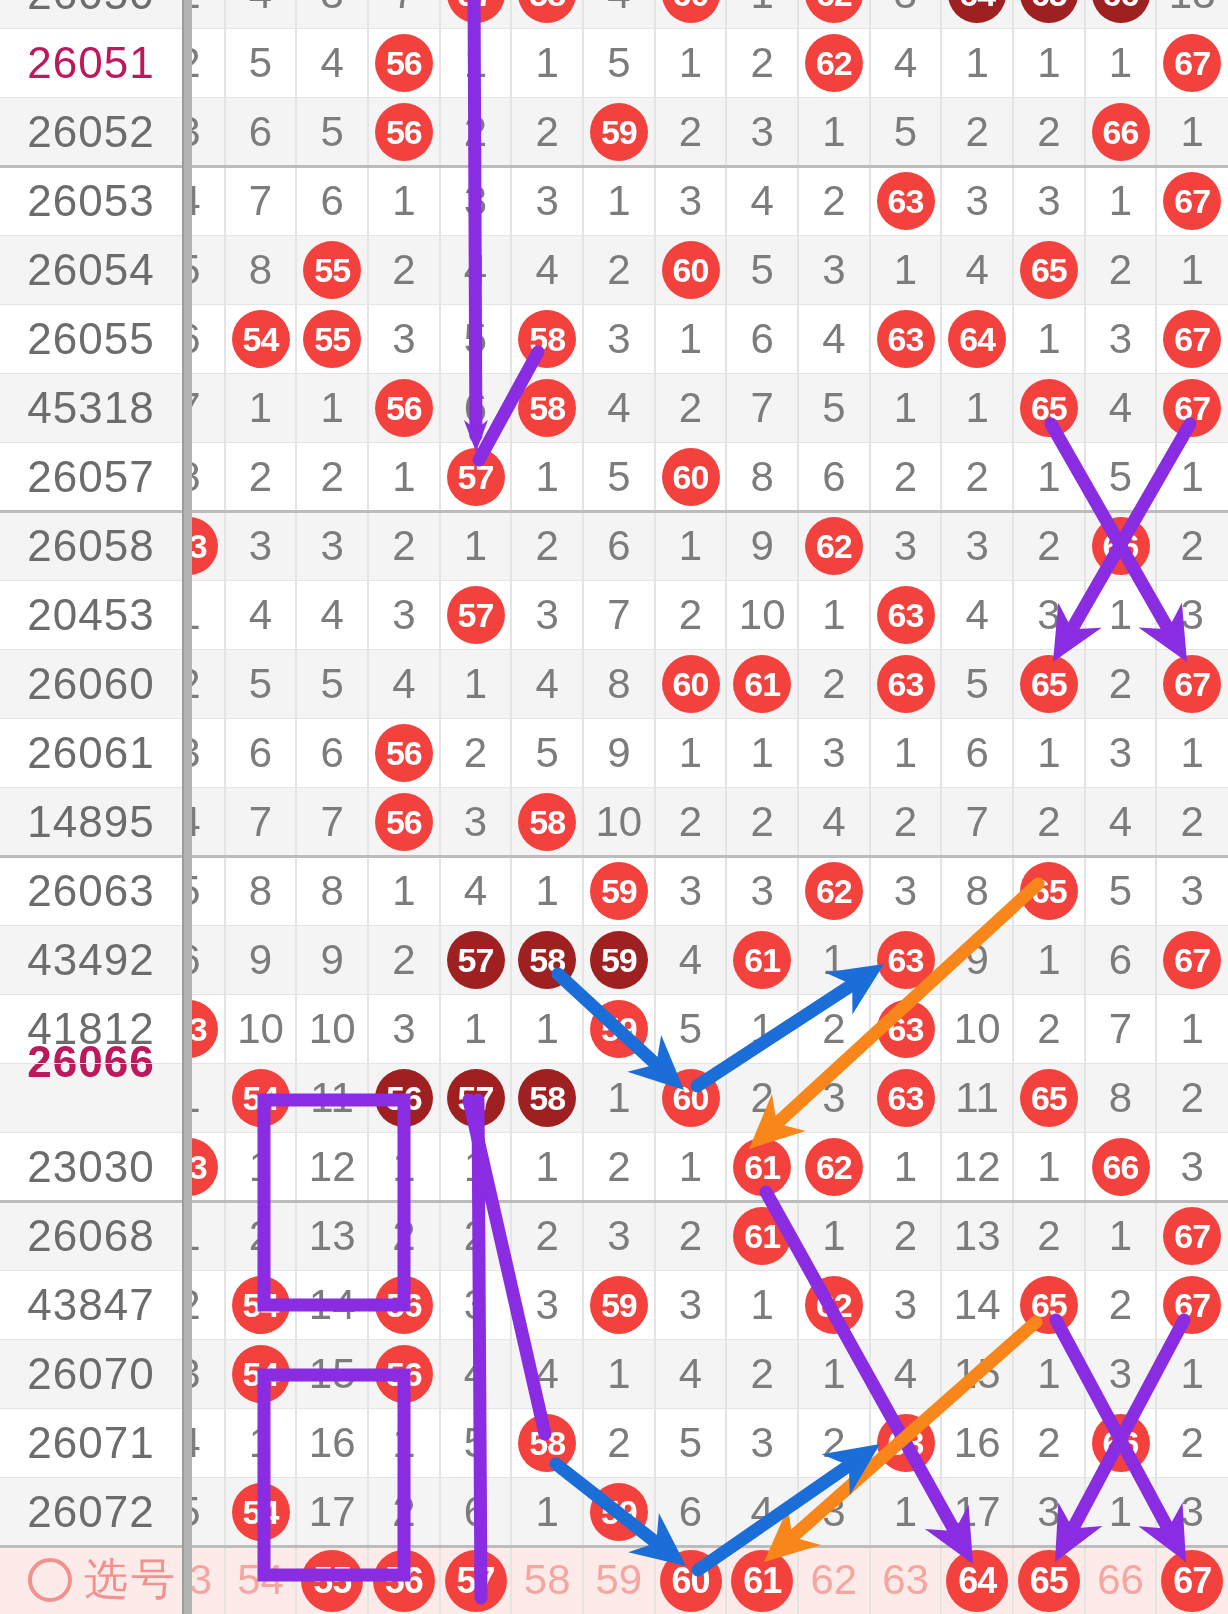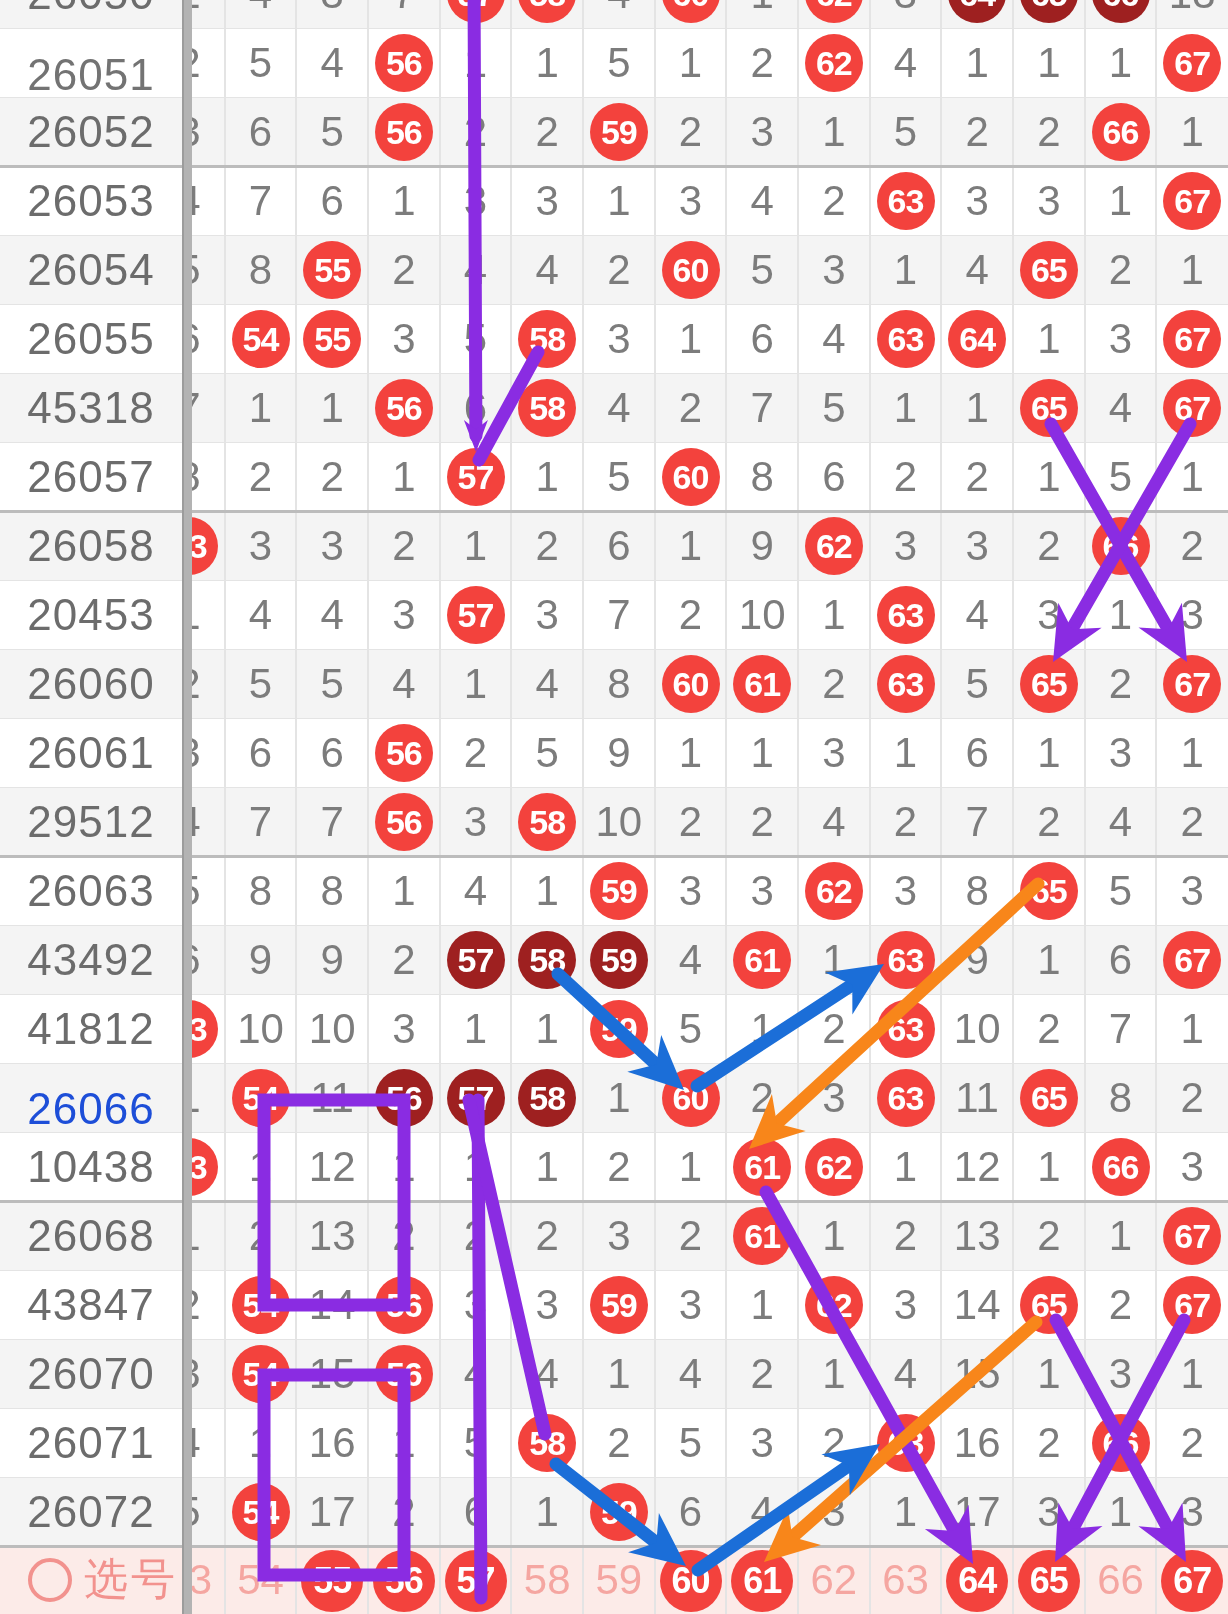--- a/index.html
+++ b/index.html
@@ -455,37 +455,37 @@
         <div class="stripe" style="width: 182px; top: 1063px; height: 69px; background: rgb(244, 244, 244);"></div>
         <div class="stripe" style="width: 182px; top: 1132px; height: 69px; background: rgb(255, 255, 255);"></div>
         <div class="stripe" style="width: 182px; top: 1201px; height: 69px; background: rgb(244, 244, 244);"></div>
         <div class="stripe" style="width: 182px; top: 1270px; height: 69px; background: rgb(255, 255, 255);"></div>
         <div class="stripe" style="width: 182px; top: 1339px; height: 69px; background: rgb(244, 244, 244);"></div>
         <div class="stripe" style="width: 182px; top: 1408px; height: 69px; background: rgb(255, 255, 255);"></div>
         <div class="stripe" style="width: 182px; top: 1477px; height: 69px; background: rgb(244, 244, 244);"></div>
       </div>
     <div id="pane-periods">
         <div class="period" style="top: -41px; line-height: 69px; color: rgb(108, 108, 108);">26050</div>
-        <div class="period" style="top: 40px; line-height: 69px; color: #737373;">26051</div>
+        <div class="period" style="top: 28px; line-height: 69px; color: #be185d;">26051</div>
         <div class="period" style="top: 97px; line-height: 69px; color: rgb(108, 108, 108);">26052</div>
         <div class="period" style="top: 166px; line-height: 69px; color: rgb(108, 108, 108);">26053</div>
         <div class="period" style="top: 235px; line-height: 69px; color: rgb(108, 108, 108);">26054</div>
         <div class="period" style="top: 304px; line-height: 69px; color: rgb(108, 108, 108);">26055</div>
         <div class="period" style="top: 373px; line-height: 69px; color: rgb(108, 108, 108);">45318</div>
         <div class="period" style="top: 442px; line-height: 69px; color: rgb(108, 108, 108);">26057</div>
         <div class="period" style="top: 511px; line-height: 69px; color: rgb(108, 108, 108);">26058</div>
         <div class="period" style="top: 580px; line-height: 69px; color: rgb(108, 108, 108);">20453</div>
         <div class="period" style="top: 649px; line-height: 69px; color: rgb(108, 108, 108);">26060</div>
         <div class="period" style="top: 718px; line-height: 69px; color: rgb(108, 108, 108);">26061</div>
-        <div class="period" style="top: 787px; line-height: 69px; color: rgb(108, 108, 108);">29512</div>
+        <div class="period" style="top: 787px; line-height: 69px; color: rgb(108, 108, 108);">14895</div>
         <div class="period" style="top: 856px; line-height: 69px; color: rgb(108, 108, 108);">26063</div>
         <div class="period" style="top: 925px; line-height: 69px; color: rgb(108, 108, 108);">43492</div>
         <div class="period" style="top: 994px; line-height: 69px; color: rgb(108, 108, 108);">41812</div>
-        <div class="period" style="top: 1074px; line-height: 69px; color: #1d4ed8;">26066</div>
-        <div class="period" style="top: 1132px; line-height: 69px; color: rgb(108, 108, 108);">10438</div>
+        <div class="period" style="top: 1027px; line-height: 69px; color: #be185d; font-weight: bold;">26066</div>
+        <div class="period" style="top: 1132px; line-height: 69px; color: rgb(108, 108, 108);">23030</div>
         <div class="period" style="top: 1201px; line-height: 69px; color: rgb(108, 108, 108);">26068</div>
         <div class="period" style="top: 1270px; line-height: 69px; color: rgb(108, 108, 108);">43847</div>
         <div class="period" style="top: 1339px; line-height: 69px; color: rgb(108, 108, 108);">26070</div>
         <div class="period" style="top: 1408px; line-height: 69px; color: rgb(108, 108, 108);">26071</div>
         <div class="period" style="top: 1477px; line-height: 69px; color: rgb(108, 108, 108);">26072</div>
       </div>
     <div id="selheader" style="top: 1546px; background: rgb(252, 235, 232);">
       <span id="selcircle" style="border-color: rgb(242, 146, 142);"></span>
       <span id="sellabel" style="color: rgb(242, 146, 142);">选号</span>
     </div>

